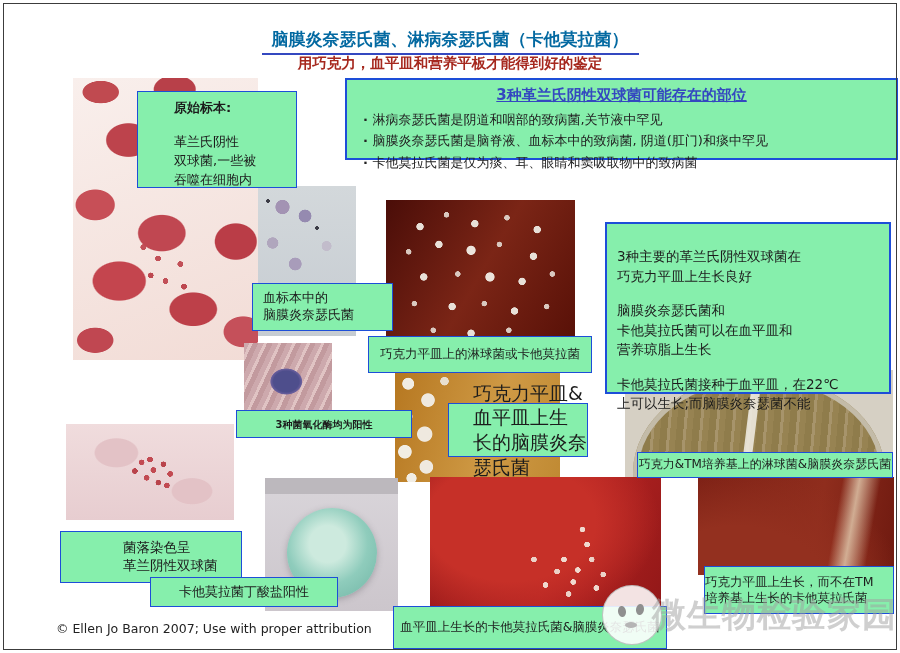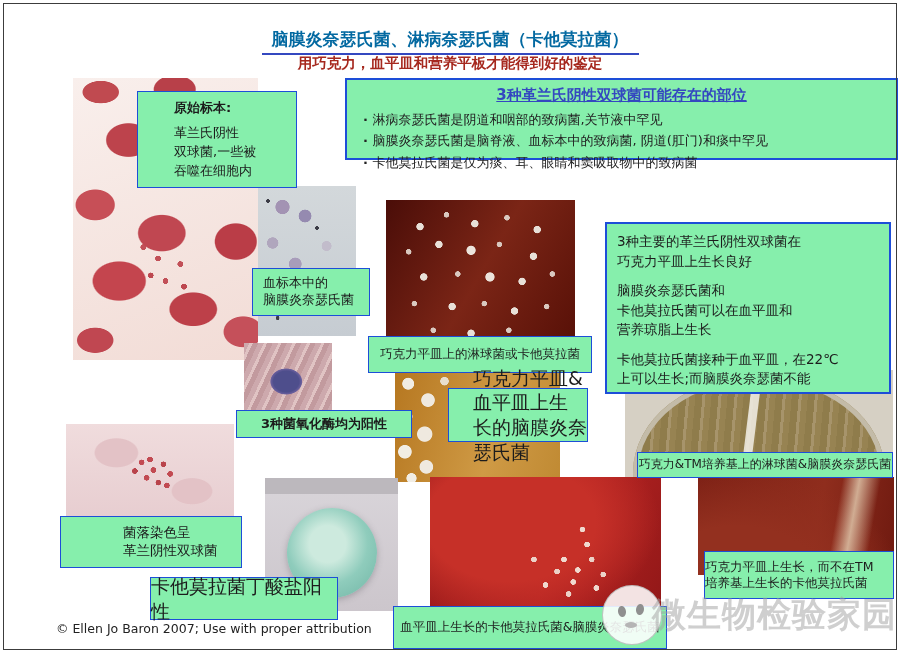--- a/index.html
+++ b/index.html
@@ -9,45 +9,45 @@
 
   
   .title-wrap{position:absolute;left:0;top:28px;width:100%;text-align:center;}
   .title{display:inline-block;font-size:17px;font-weight:bold;color:#0369a1;
          border-bottom:2px solid #3448c0;padding:0 10px 2px;}
   .subtitle{position:absolute;left:0;top:54px;width:100%;text-align:center;
             font-size:14.5px;font-weight:bold;color:#a6281e;}
 
   
   .wbox{position:absolute;background:#86efac;border:1px solid #1d4ed8;box-sizing:border-box;}
-  .pre{white-space:pre-line;}
+  .pre{white-space:pre-line;margin-top:15px;}
 
   .specimen-box{left:137px;top:91px;width:160px;height:97px;padding:7px 6px 6px 36px;
                 font-size:13px;line-height:1.45;}
   .specimen-box .bt{font-weight:bold;margin-bottom:6px;}
 
   .sites-box{left:345px;top:78px;width:553px;height:82px;border-width:2px;padding:4px 10px;}
   .sites-title{text-align:center;font-size:15px;font-weight:bold;color:#3448c0;
                text-decoration:underline;margin:2px 0 4px;}
   .sites-box ul{margin:0;padding:0 0 0 6px;list-style:none;}
   .sites-box li{font-size:13px;line-height:1.65;color:#222;}
   .sites-box li::before{content:"\00B7  ";font-weight:bold;}
 
   .growth-box{left:605px;top:222px;width:286px;height:172px;border-width:2px;
               padding:8px 10px;font-size:13.5px;line-height:1.45;}
   .growth-box div{margin-bottom:10px;}
 
   .cap{display:flex;align-items:center;box-sizing:border-box;font-size:12.5px;line-height:1.3;}
-  .cap-blood-spec{left:252px;top:268px;width:118px;height:48px;padding-left:10px;font-size:13px;}
+  .cap-blood-spec{left:252px;top:268px;width:141px;height:48px;padding-left:10px;font-size:13px;}
   .cap-chocplate{left:368px;top:336px;width:224px;height:37px;justify-content:center;}
-  .cap-oxidase{left:236px;top:410px;width:176px;height:28px;justify-content:center;font-size:13px;font-weight:bold;}
+  .cap-oxidase{left:236px;top:410px;width:176px;height:28px;justify-content:center;font-size:10px;font-weight:bold;}
   .cap-chocblood{left:448px;top:388px;width:140px;height:54px;padding-left:24px;font-size:19px;}
   .cap-choctm{left:637px;top:452px;width:256px;height:26px;justify-content:center;font-size:12px;}
   .cap-colony{left:60px;top:516px;width:182px;height:52px;padding-left:62px;font-size:13.5px;}
-  .cap-butyrate{left:150px;top:577px;width:188px;height:43px;justify-content:center;font-size:19px;}
+  .cap-butyrate{left:150px;top:577px;width:188px;height:30px;justify-content:center;font-size:13px;}
   .cap-bloodplate{left:393px;top:606px;width:274px;height:43px;justify-content:center;}
   .cap-chocnottm{left:704px;top:551px;width:190px;height:48px;}
 
   
   .photo{position:absolute;overflow:hidden;}
 
   .ph-gram{left:73px;top:78px;width:185px;height:282px;background-color:#f6e9e5;background-image:
     radial-gradient(ellipse 26px 16px at 15% 5%,#c04a50 68%,rgba(0,0,0,0) 72%),
     radial-gradient(ellipse 30px 20px at 55% 4%,#b84049 68%,rgba(0,0,0,0) 72%),
     radial-gradient(ellipse 26px 20px at 88% 12%,#c55058 68%,rgba(0,0,0,0) 72%),

